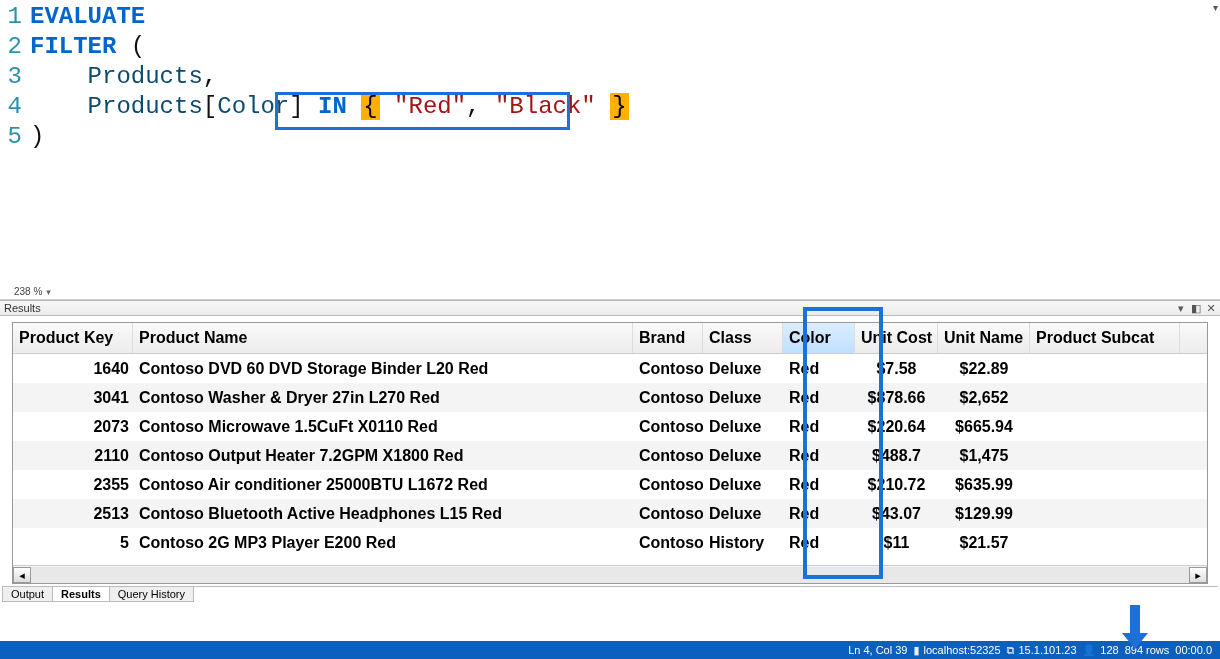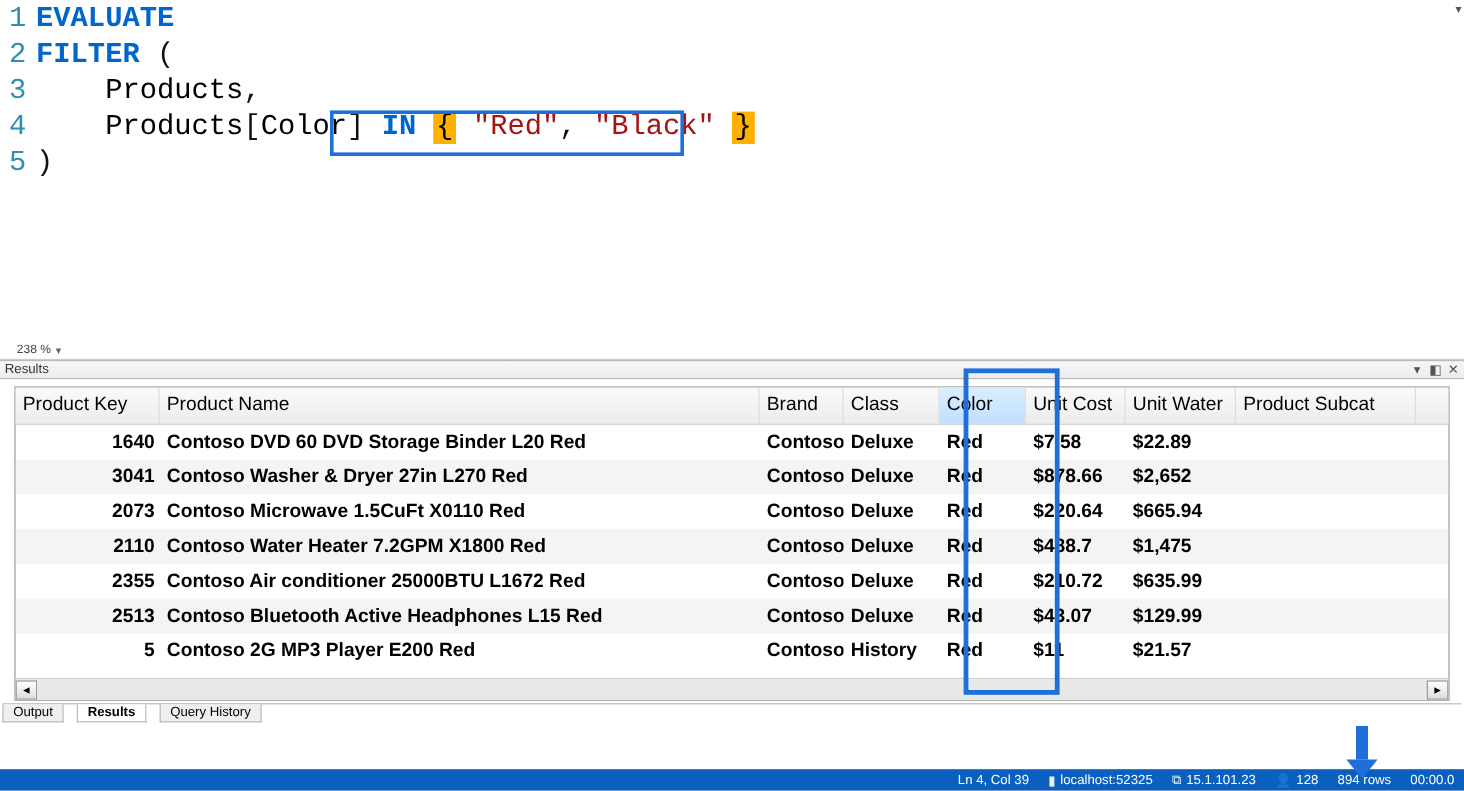--- a/index.html
+++ b/index.html
@@ -29,21 +29,21 @@
   .gutter {
     width: 30px;
     text-align: right;
     color: #2b91af;
     padding-right: 8px;
     flex: none;
     user-select: none;
   }
   .src { white-space: pre; }
   .kw { color: #0066cc; font-weight: 600; }
-  .ident { color: #000000; text-align: center; }
+  .ident { color: #0c4a6e; text-align: center; }
   .punct { color: #111; }
   .str { color: #a31515; }
   .box-left { color:#111; }
   .box-right { color:#111; }
   .hlbr { background:#ffb000; padding:0 2px; }
   .highlight-box {
     position: absolute;
     border: 3px solid #1e6fd7;
     pointer-events: none;
   }
@@ -80,21 +80,21 @@
     display:flex;
     flex-direction:column;
   }
   .grid-hdr {
     display: grid;
     grid-template-columns: 120px 500px 70px 80px 72px 83px 92px 150px;
     border-bottom: 1px solid #ccc;
     background: linear-gradient(#fafafa,#ececec);
   }
   .grid-hdr > div {
-    font-weight: 400;
+    font-weight: 700;
     font-size: 16px;
     padding: 6px 6px;
     border-right: 1px solid #ddd;
     white-space: nowrap;
     overflow: hidden;
   }
   .grid-body {
     overflow-y: scroll;
     overflow-x: hidden;
     flex: 1;
@@ -103,21 +103,21 @@
   .row {
     display: grid;
     grid-template-columns: 120px 500px 70px 80px 72px 83px 92px 150px;
     font-size: 16px;
     height: 29px;
     align-items: center;
   }
   .row:nth-child(even){ background:#f4f4f4; }
   .row > div { padding: 2px 6px; white-space: nowrap; overflow:hidden; }
   .row .c-key { text-align: right; padding-right: 4px; }
-  .row .c-uc, .row .c-up { text-align: left; padding-right: 6px; }
+  .row .c-uc, .row .c-up { text-align: center; padding-right: 6px; }
   .hscroll {
     height: 18px;
     border-top:1px solid #ccc;
     display:flex;
     align-items:center;
     background:#f3f3f3;
   }
   .hscroll .btn {
     width:18px; height:16px;
     border:1px solid #999;
@@ -128,21 +128,21 @@
   .hscroll .track { flex:1; height:16px; background:#e8e8e8; }
 
   .col-highlight {
     position:absolute;
     border:4px solid #1e6fd7;
     pointer-events:none;
   }
 
   .tab-strip {
     display:flex;
-    gap:12px;
+    gap:0;
     font-size:11px;
     margin: 0 2px;
     border-top: 1px solid #bbb;
   }
   .tab-strip .tab{
     border:1px solid #bbb;
     border-top:none;
     padding:1px 8px;
     background:#efefef;
     margin-right:-1px;
@@ -153,21 +153,21 @@
   .status-bar {
     position:absolute;
     bottom:0; left:0; right:0;
     height:18px;
     background:#0a5fbf;
     color:#fff;
     font-size:11px;
     display:flex;
     justify-content:flex-end;
     align-items:center;
-    gap:16px;
+    gap:6px;
     padding:0 8px;
   }
   .status-bar .seg { display:flex; align-items:center; gap:4px; }
   .status-bar .ico { font-size:11px; opacity:.9; }
 
   .down-arrow {
     position:absolute;
     right:72px;
     bottom:10px;
     width:26px;
@@ -231,21 +231,21 @@
 </div>
 
 <div class="grid-wrap">
   <div class="grid-hdr" id="grid-hdr">
       <div>Product Key</div>
       <div>Product Name</div>
       <div>Brand</div>
       <div>Class</div>
       <div class="color-hdr-sel">Color</div>
       <div>Unit Cost</div>
-      <div>Unit Water</div>
+      <div>Unit Name</div>
       <div>Product Subcat</div>
     </div>
   <div class="grid-body" id="grid-body">
       <div class="row">
         <div class="c-key">1640</div>
         <div class="c-name">Contoso DVD 60 DVD Storage Binder L20 Red</div>
         <div class="c-brand">Contoso</div>
         <div class="c-cls">Deluxe</div>
         <div class="c-color">Red</div>
         <div class="c-uc">$7.58</div>
@@ -267,21 +267,21 @@
         <div class="c-name">Contoso Microwave 1.5CuFt X0110 Red</div>
         <div class="c-brand">Contoso</div>
         <div class="c-cls">Deluxe</div>
         <div class="c-color">Red</div>
         <div class="c-uc">$220.64</div>
         <div class="c-up">$665.94</div>
         <div class="c-sub"></div>
       </div>
       <div class="row">
         <div class="c-key">2110</div>
-        <div class="c-name">Contoso Water Heater 7.2GPM X1800 Red</div>
+        <div class="c-name">Contoso Output Heater 7.2GPM X1800 Red</div>
         <div class="c-brand">Contoso</div>
         <div class="c-cls">Deluxe</div>
         <div class="c-color">Red</div>
         <div class="c-uc">$488.7</div>
         <div class="c-up">$1,475</div>
         <div class="c-sub"></div>
       </div>
       <div class="row">
         <div class="c-key">2355</div>
         <div class="c-name">Contoso Air conditioner 25000BTU L1672 Red</div>

